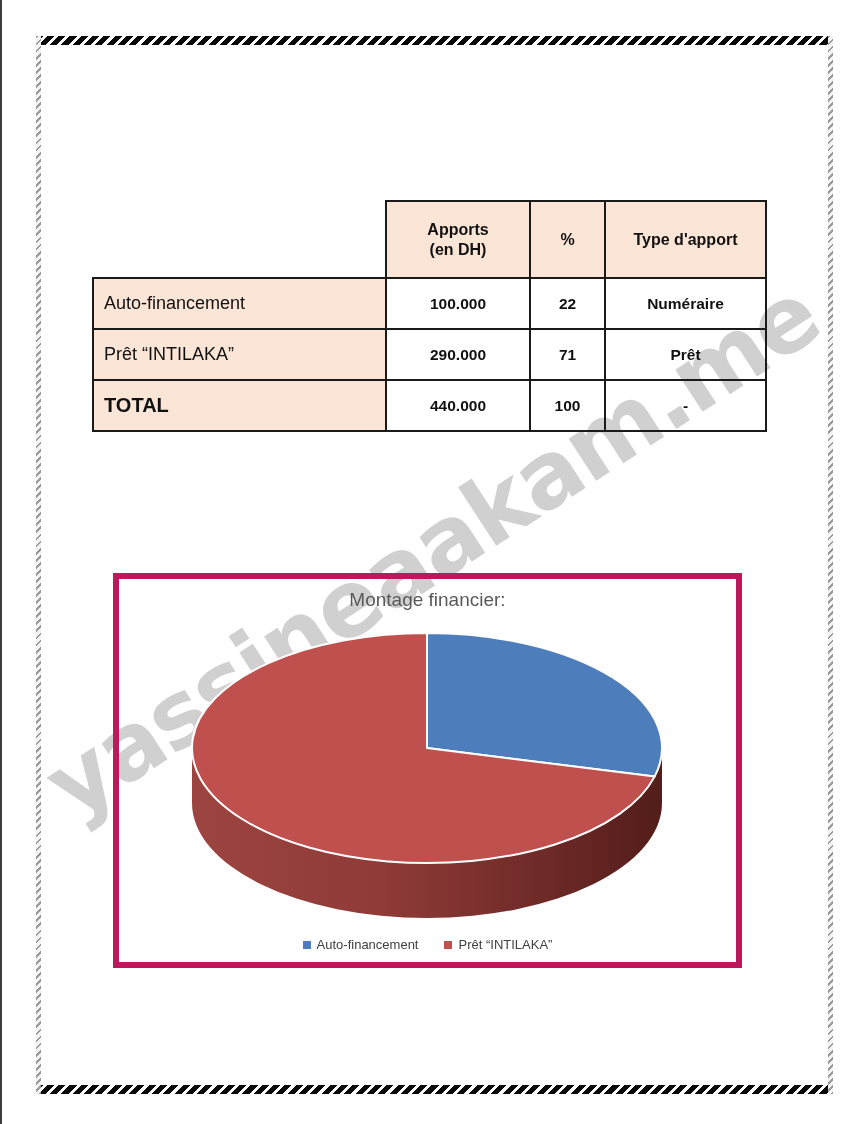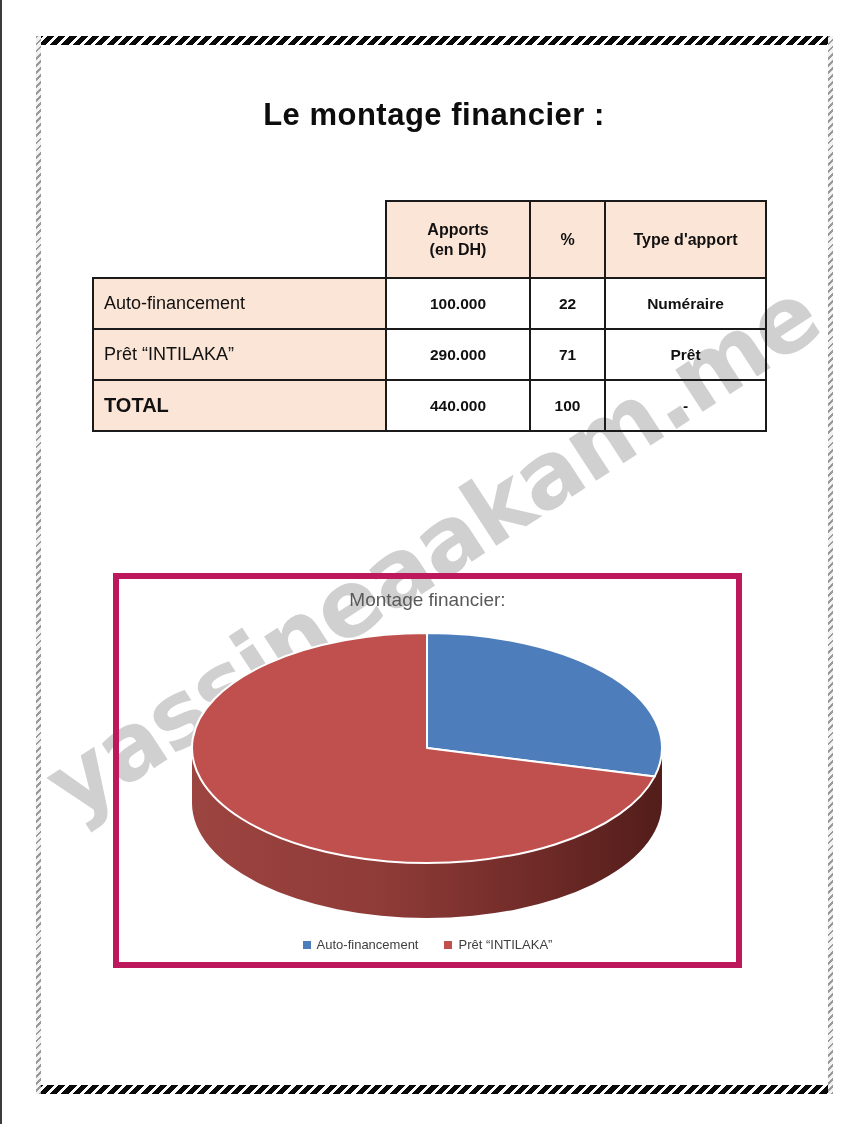--- a/index.html
+++ b/index.html
@@ -94,21 +94,20 @@
 <body>
 
 <div class="page">
 
   <div class="edge-line"></div>
   <div class="b-top"></div>
   <div class="b-bottom"></div>
   <div class="b-left"></div>
   <div class="b-right"></div>
 
-  <h1 class="title">Le montage financier :</h1>
 
   <table class="fin">
     <colgroup>
       <col style="width:293px">
         <col style="width:144px">
         <col style="width:75px">
         <col style="width:161px">
     </colgroup>
     <tbody>
         <tr class="head">

